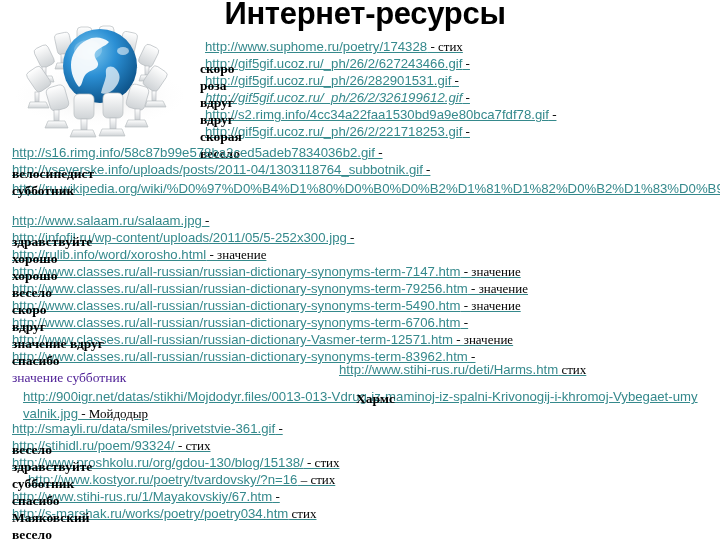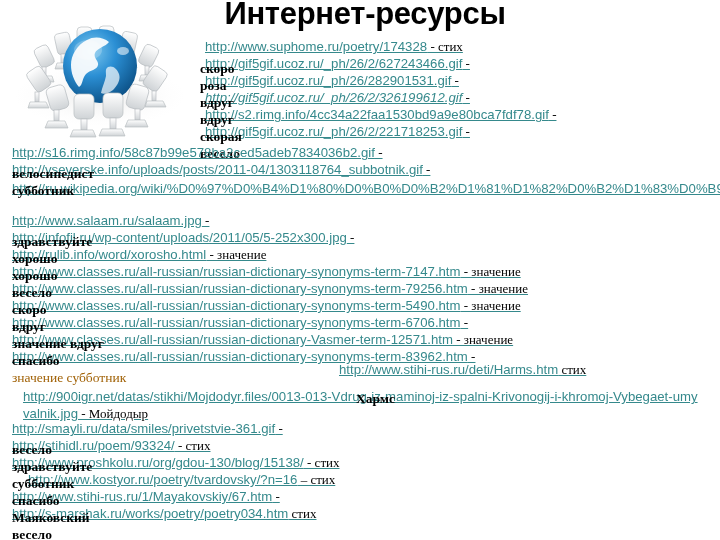--- a/index.html
+++ b/index.html
@@ -77,21 +77,21 @@
     line-height: 13px;
     color: #000000;
     z-index: 30;
   }
   .plainline {
     position: absolute;
     white-space: nowrap;
     font-family: "Liberation Serif", serif;
     font-size: 13.5px;
     line-height: 13px;
-    color: #a16207;
+    color: #4c1d95;
     z-index: 30;
   }
 </style>
 </head>
 <body>
 
 <div id="slide">
 
   <div class="globe-pic">
     <svg width="192" height="142" viewBox="0 0 192 142" xmlns="http://www.w3.org/2000/svg">

